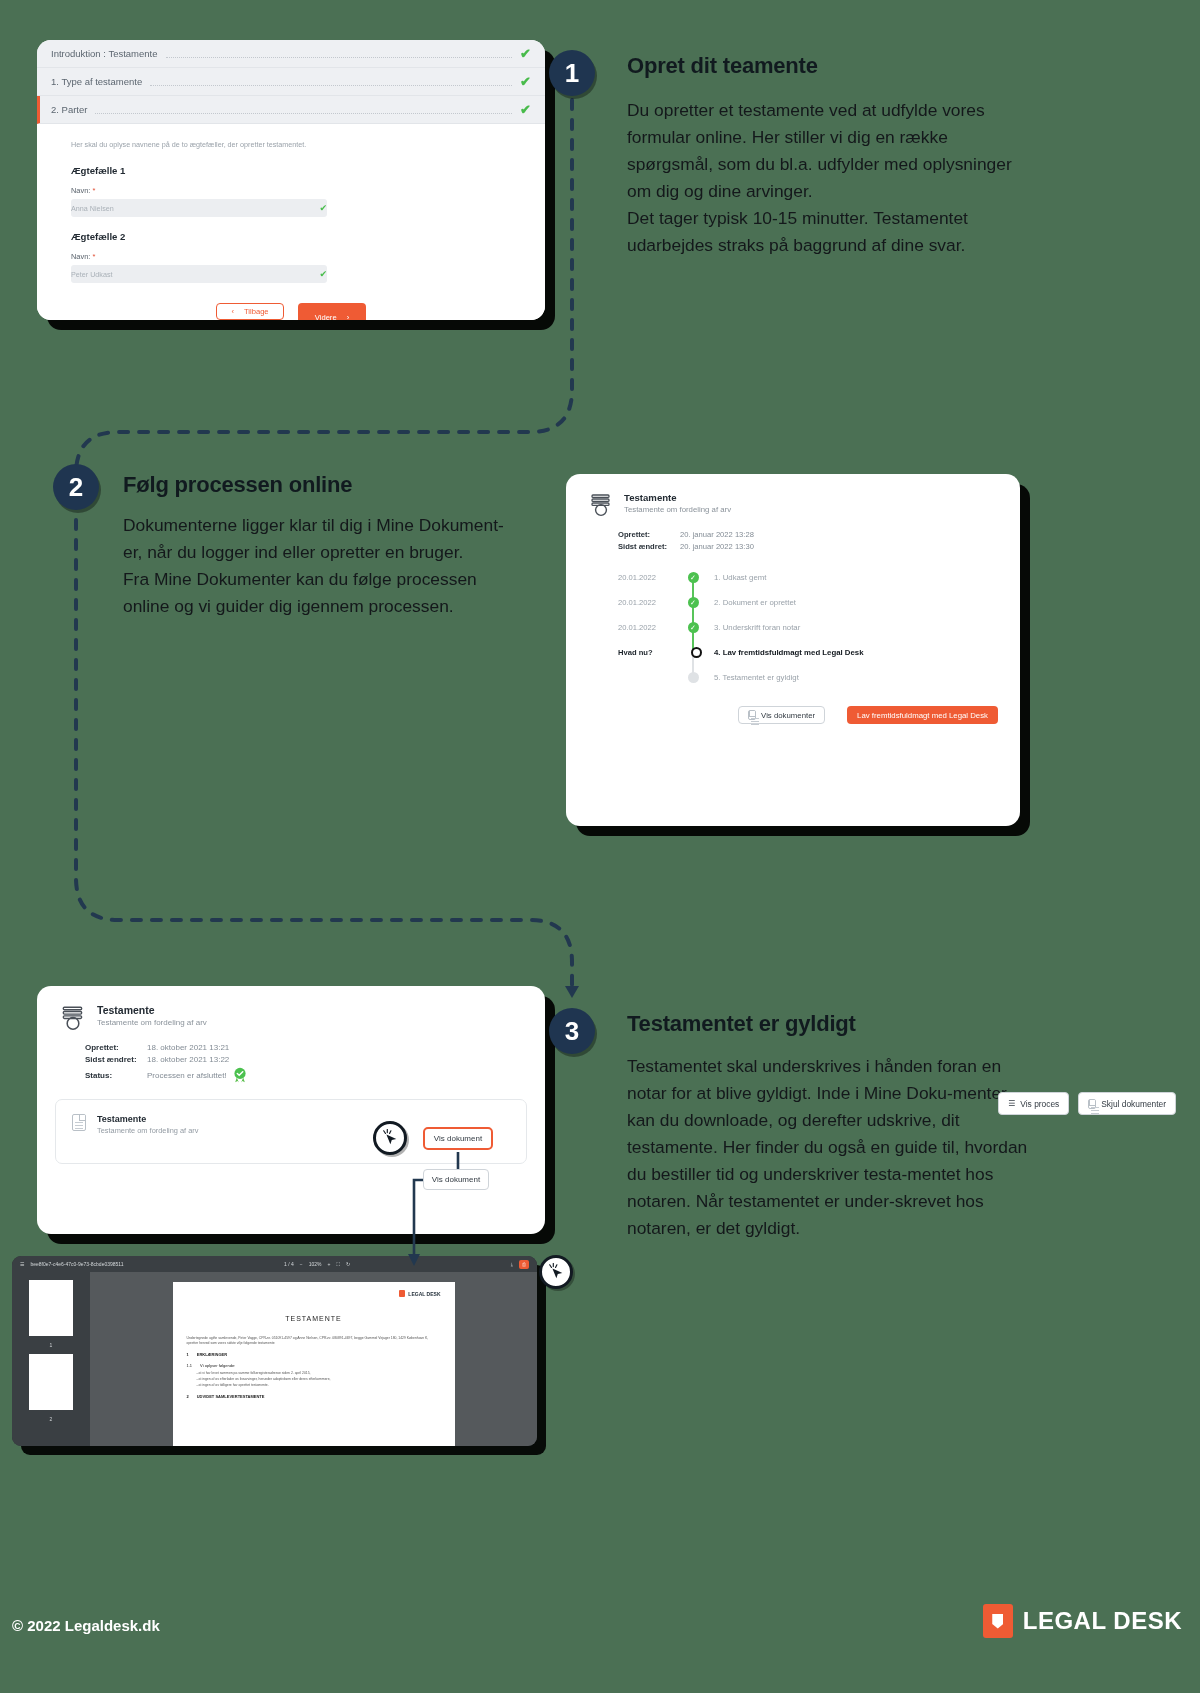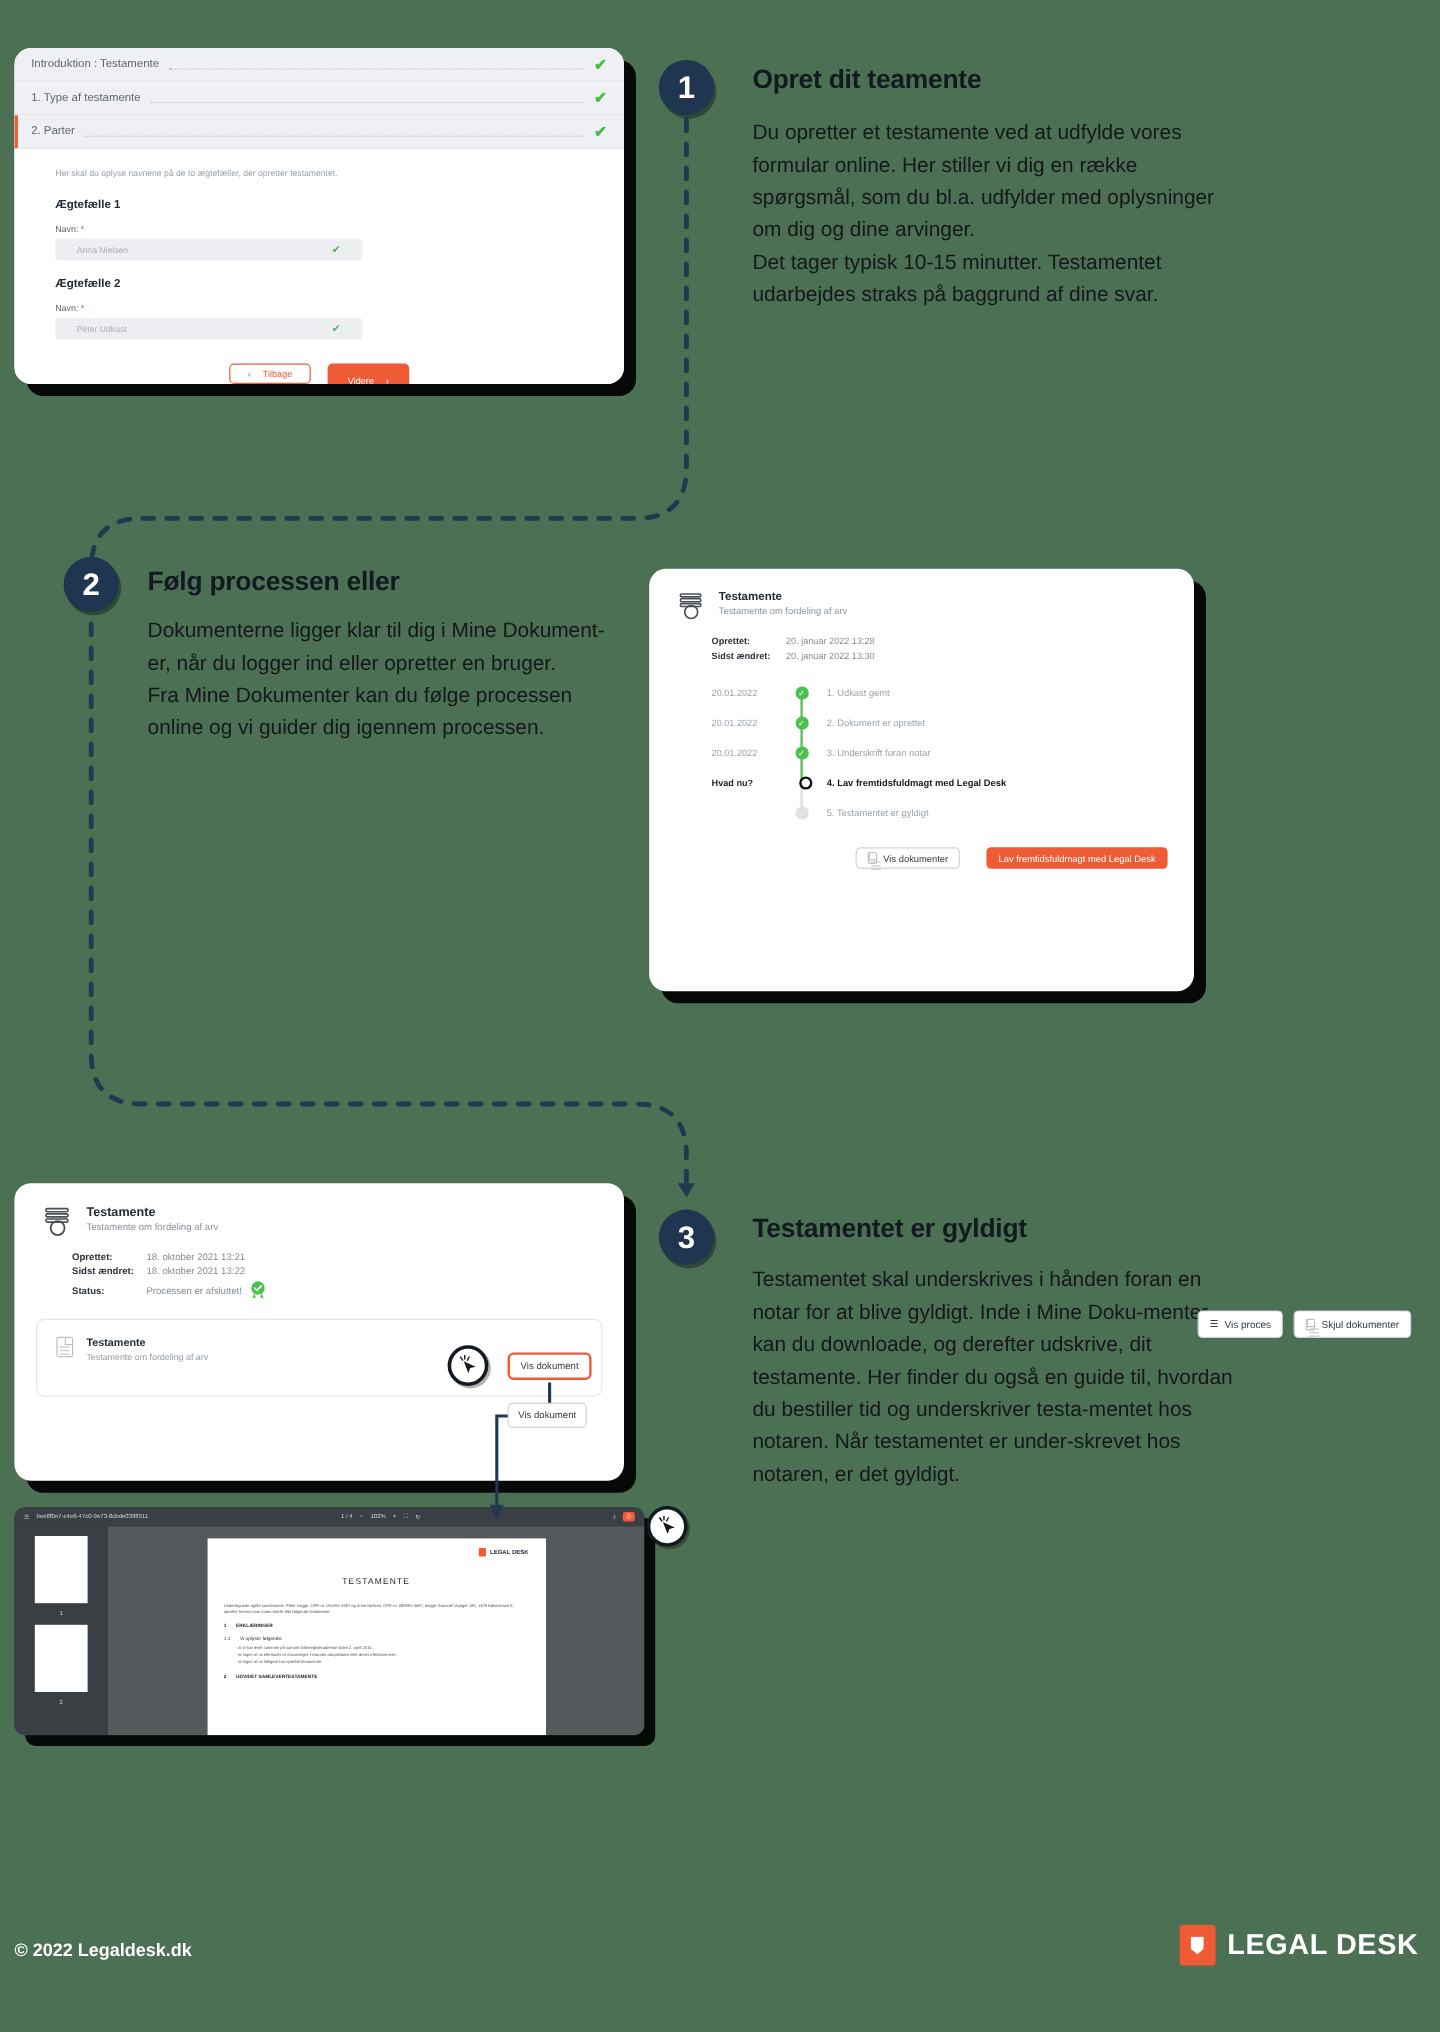--- a/index.html
+++ b/index.html
@@ -11,20 +11,21 @@
   }
   .page { position: relative; width: 1200px; height: 1693px; }
 
   
   .shot {
     position: absolute;
     background: #ffffff;
     border-radius: 14px;
     box-shadow: 10px 10px 0 0 rgba(0,0,0,0.92);
     overflow: hidden;
+    margin-left: 25px;
   }
 
   
   .step-badge {
     position: absolute;
     width: 46px; height: 46px; border-radius: 50%;
     background: #1f3550;
     color: #fff;
     font-size: 26px; font-weight: bold;
     display: flex; align-items: center; justify-content: center;
@@ -66,21 +67,21 @@
   .q-row .dots { flex: 1; border-bottom: 1px dotted #c3c8ce; margin: 0 8px; height: 9px; }
   .q-check { color: #48bb4b; font-size: 13px; font-weight: bold; }
   .q-body { padding: 16px 34px 0 34px; background: #fff; }
   .q-hint { font-size: 7.2px; color: #9aa2aa; margin-bottom: 16px; }
   .q-sub { font-size: 9.6px; font-weight: bold; color: #232b33; margin-bottom: 10px; }
   .q-label { font-size: 7.4px; color: #58616b; margin-bottom: 4px; }
   .q-label i { color: #e04a2f; font-style: normal; }
   .q-input {
     width: 256px; height: 18px; background: #eceef1; border-radius: 3px;
     display: flex; align-items: center; justify-content: space-between;
-    padding: 0 18px; font-size: 7.2px; color: #aab1b8; margin-bottom: 14px;
+    padding: 0 0; font-size: 7.2px; color: #aab1b8; margin-bottom: 14px;
   }
   .q-input .ok { color: #49bd4c; font-size: 9px; }
   .q-btns { display: flex; justify-content: center; gap: 14px; padding: 6px 0 0 0; }
   .btn-ghost {
     border: 1px solid #ef5b34; color: #ef5b34; background: #fff;
     border-radius: 4px; font-size: 7.6px; height: 17px; width: 68px;
     display: flex; align-items: center; justify-content: center; gap: 10px;
   }
   .btn-solid {
     background: #ef5b34; color: #fff; border-radius: 4px;
@@ -269,21 +270,21 @@
   <div class="step-badge" style="left:549px;top:50px">
     <span>1</span>
   </div>
   <div class="step-title" style="left:627px;top:53px">Opret dit teamente</div>
   <div class="step-body" style="left:627px;top:97px;width:400px;white-space:pre-line">Du opretter et testamente ved at udfylde vores formular online. Her stiller vi dig en række spørgsmål, som du bl.a. udfylder med oplysninger om dig og dine arvinger.
 Det tager typisk 10-15 minutter. Testamentet udarbejdes straks på baggrund af dine svar.</div>
 
   <div class="step-badge" style="left:53px;top:464px">
     <span>2</span>
   </div>
-  <div class="step-title" style="left:123px;top:472px">Følg processen eller</div>
+  <div class="step-title" style="left:123px;top:472px">Følg processen online</div>
   <div class="step-body" style="left:123px;top:512px;width:400px;white-space:pre-line">Dokumenterne ligger klar til dig i Mine Dokument-er, når du logger ind eller opretter en bruger.
 Fra Mine Dokumenter kan du følge processen online og vi guider dig igennem processen.</div>
 
   <div class="shot" id="shot2">
 
     <div class="md-doc">
       <svg width="26" height="26" viewBox="0 0 26 26">
         <rect x="4" y="3" width="17" height="2.4" rx="1" fill="none" stroke="#4a5058" stroke-width="1.3"></rect>
         <rect x="4" y="7" width="17" height="2.4" rx="1" fill="none" stroke="#4a5058" stroke-width="1.3"></rect>
         <rect x="4" y="11" width="17" height="2.4" rx="1" fill="none" stroke="#4a5058" stroke-width="1.3"></rect>

